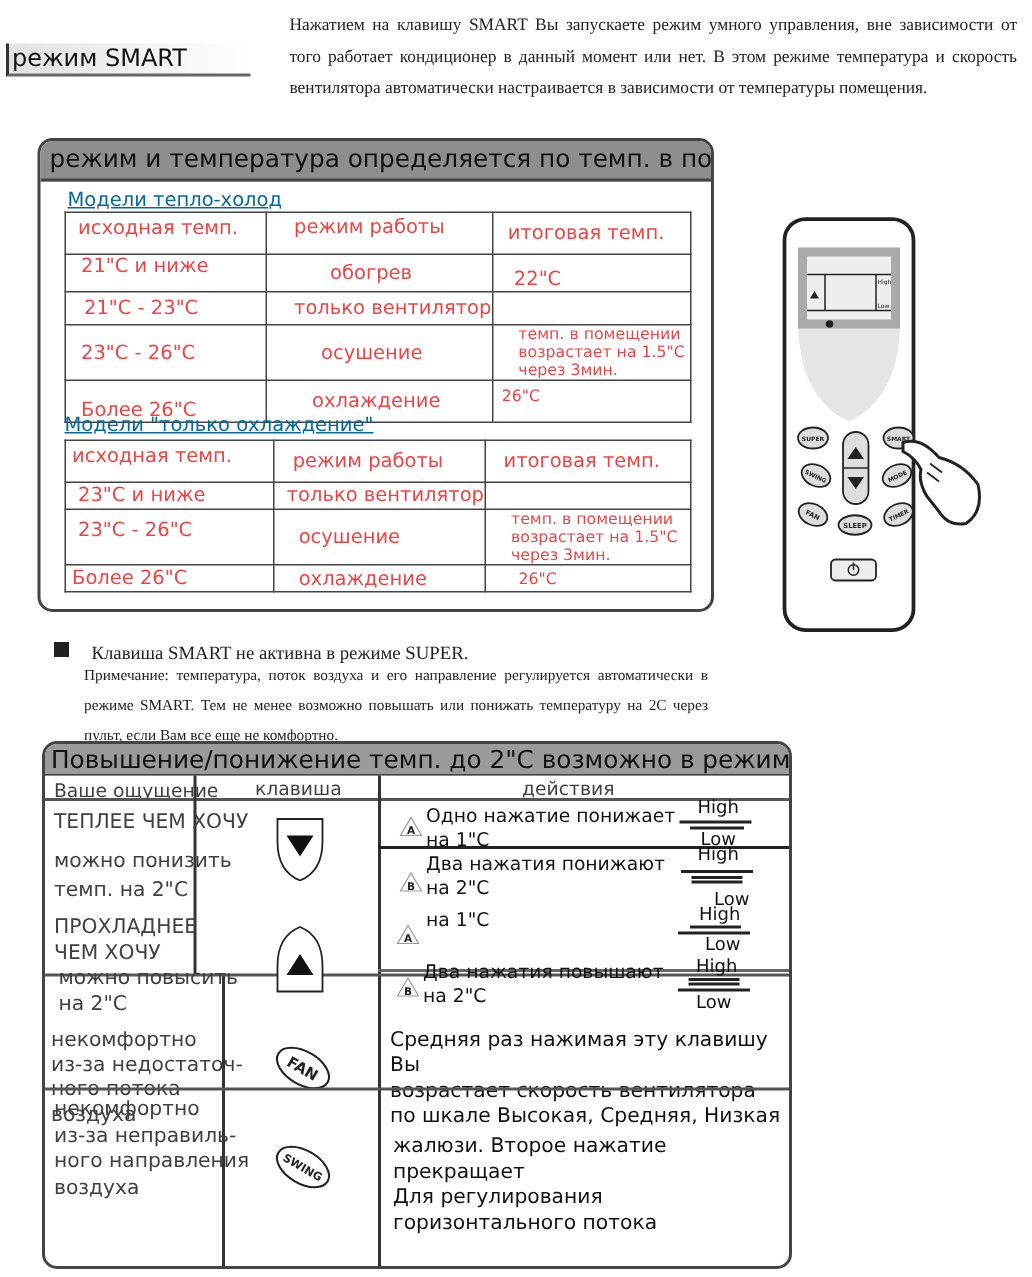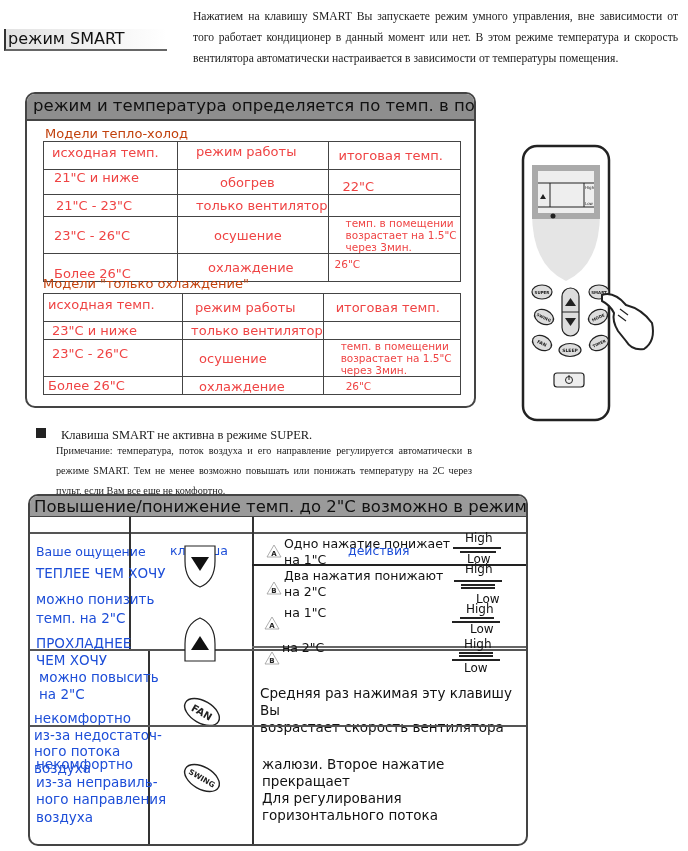--- a/index.html
+++ b/index.html
@@ -5,34 +5,34 @@
     html, body { margin:0; padding:0; background:#ffffff; }
     body { width:688px; height:851px; position:relative; overflow:hidden; font-family:"DejaVu Sans", sans-serif; color:#111; }
     .abs { position:absolute; }
     
     .title-box { left:4px; top:29px; width:163px; height:22px; background:linear-gradient(to right,#e2e2e2 0%, #f4f4f4 60%, #ffffff 100%); border-left:2px solid #333; border-bottom:2px solid #666; box-sizing:border-box; font-size:16px; line-height:20px; padding-left:2px; color:#111; }
     .intro { left:193px; top:6px; width:485px; font-family:"Liberation Serif", serif; font-size:11.6px; line-height:21px; text-align:justify; color:#222; }
     .intro p { margin:0; }
     
     .panel1 { left:25px; top:92px; width:451px; height:316px; border:2px solid #444; border-radius:10px; box-sizing:border-box; overflow:hidden; }
     .panel-head { background:#8e8e8e; height:25px; border-bottom:2px solid #444; font-size:16.5px; line-height:24px; padding-left:6px; color:#111; white-space:nowrap; }
-    .sub-label { font-size:13px; color:#c2410c; white-space:nowrap; }
+    .sub-label { font-size:13px; color:#0369a1; white-space:nowrap;text-decoration:underline; }
     table.t { border-collapse:collapse; position:absolute; font-size:13px; color:#ef4444; }
     table.t td { border:1.5px solid #444; padding:0 0 0 8px; vertical-align:middle; white-space:nowrap; }
     table.t td.small { font-size:10.5px; line-height:12px; padding-left:17px; white-space:normal; }
     
     .remote { left:522px; top:145px; width:88px; height:276px; }
     
     .note-icon { left:36px; top:428px; width:10px; height:10px; background:#222; }
     .note1 { left:61px; top:428px; font-family:"Liberation Serif", serif; font-size:12.5px; color:#222; }
     .note2 { left:56px; top:441px; width:416px; font-family:"Liberation Serif", serif; font-size:10.2px; line-height:20px; color:#222; text-align:justify; }
     
     .panel2 { left:28px; top:494px; width:500px; height:352px; border:2px solid #444; border-radius:10px; box-sizing:border-box; overflow:hidden; }
     .panel2 .panel-head { background:#9a9a9a; height:20px; line-height:22px; font-size:16.5px; padding-left:4px; border-bottom:1.5px solid #444; }
-    .cell { position:absolute; font-size:13.5px; line-height:17px; color:#1d4ed8;margin-top:25px; }
+    .cell { position:absolute; font-size:13.5px; line-height:17px; color:#404040; }
     .vline { position:absolute; width:1.5px; background:#333; }
     .hline { position:absolute; height:1.5px; background:#555; }
     .act { position:absolute; font-size:12.5px; line-height:16px; color:#111; }
     .tri { position:absolute; width:16px; height:14px; }
     .hl { position:absolute; font-size:12px; color:#111; line-height:13px; }
     .bar { position:absolute; height:2px; background:#222; }
   </style>
 </head>
 <body>
 
@@ -244,20 +244,21 @@
     <div>ного потока</div>
     <div>воздуха</div>
   </div>
   <svg class="abs" style="left:150px;top:198px" width="44" height="36">
     <ellipse cx="22" cy="18" rx="19" ry="11" fill="#fff" stroke="#222" stroke-width="1.4" transform="rotate(30 22 18)"></ellipse>
     <text x="22" y="22" text-anchor="middle" font-size="10" font-weight="bold" font-family="DejaVu Sans, sans-serif" fill="#222" transform="rotate(30 22 18)">FAN</text>
   </svg>
   <div class="act" style="left:230px;top:189px;font-size:13.5px;line-height:17px">
     <div>Средняя раз нажимая эту клавишу Вы</div>
     <div>возрастает скорость вентилятора</div>
+    <div>по шкале Высокая, Средняя, Низкая</div>
   </div>
   <div class="hline" style="left:0;top:229px;width:500px"></div>
 
   <div class="cell" style="left:6px;top:235px;line-height:17.5px">
     <div>некомфортно</div>
     <div>из-за неправиль-</div>
     <div>ного направления</div>
     <div>воздуха</div>
   </div>
   <svg class="abs" style="left:150px;top:264px" width="44" height="36">
@@ -282,20 +283,21 @@
   <div class="hl" style="left:438px;top:109px">High</div>
   <div class="bar" style="left:432px;top:123px;width:34px;height:1.5px"></div>
   <div class="bar" style="left:424px;top:127px;width:48px"></div>
   <div class="hl" style="left:442px;top:129px">Low</div>
 
   <svg class="tri" style="left:236px;top:157px">
       <polygon points="8,1 15,13 1,13" fill="#fff" stroke="#999" stroke-width="0.8"></polygon>
       <text x="8" y="12" text-anchor="middle" font-size="7" font-weight="bold" font-family="DejaVu Sans, sans-serif" fill="#222">B</text>
     </svg>
   <div class="act" style="left:254px;top:146px">
+    <div>Два нажатия повышают</div>
     <div>на 2"С</div>
   </div>
   <div class="hl" style="left:436px;top:144px">High</div>
   <div class="bar" style="left:431px;top:158px;width:34px;height:1.5px"></div>
   <div class="bar" style="left:431px;top:161px;width:34px;height:1.5px"></div>
   <div class="bar" style="left:424px;top:165px;width:48px"></div>
   <div class="hl" style="left:436px;top:168px">Low</div>
 </div>
 
 </body></html>

